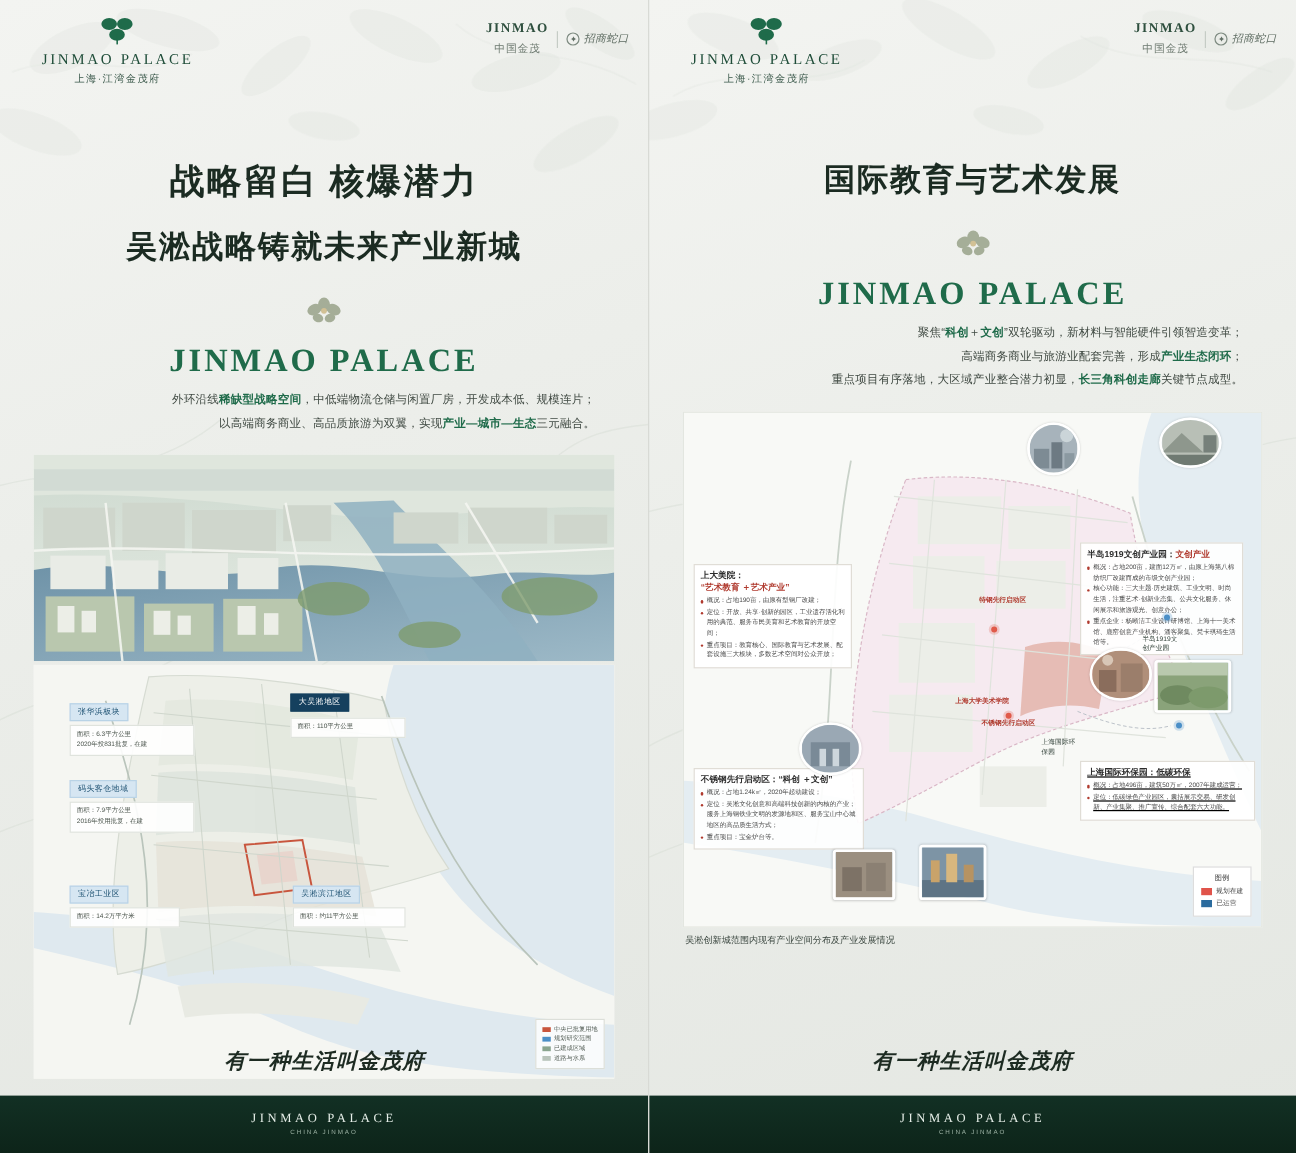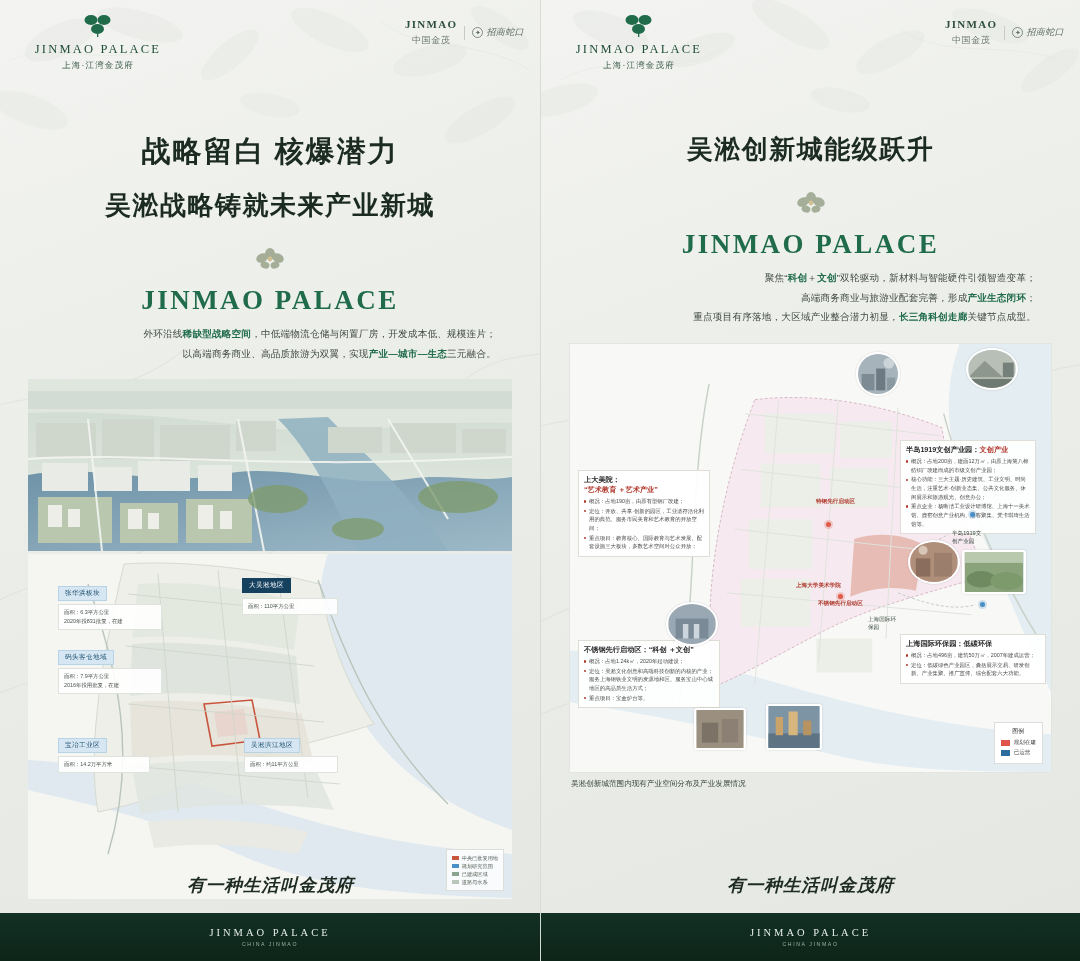--- a/index.html
+++ b/index.html
@@ -449,21 +449,21 @@
         </div>
         <div class="logo-sep"></div>
         <div class="logo-zs">
           <span class="circ">✦</span>
           <span class="txt">招商蛇口</span>
         </div>
       </div>
     </div>
 
     <div class="titles">
-      <div class="t2">吴淞创新城能级跃升</div>
+      <div class="t2">国际教育与艺术发展</div>
       <div class="ornament">
         <svg viewBox="0 0 34 26">
             <g fill="#8f9a7e" opacity=".9">
           <ellipse cx="17" cy="9" rx="5" ry="6"></ellipse>
               <ellipse cx="9" cy="13" rx="6" ry="4.5" transform="rotate(-25 9 13)"></ellipse>
           <ellipse cx="25" cy="13" rx="6" ry="4.5" transform="rotate(25 25 13)"></ellipse>
           <ellipse cx="12" cy="20" rx="4.5" ry="3.5" transform="rotate(20 12 20)"></ellipse>
           <ellipse cx="22" cy="20" rx="4.5" ry="3.5" transform="rotate(-20 22 20)"></ellipse>
           <circle cx="17" cy="14" r="2.4" fill="#c9b27a"></circle>
         </g>
@@ -534,30 +534,30 @@
 
         <div class="card" style="left:8px; top:126px; width:132px;">
           <div class="ch">上大美院：<br><span class="accent">“艺术教育 ＋艺术产业”</span></div>
           <ul>
             <li>概况：占地190亩，由原有型钢厂改建；</li>
             <li>定位：开放、共享·创新的园区，工业遗存活化利用的典范、服务市民美育和艺术教育的开放空间；</li>
             <li>重点项目：教育核心、国际教育与艺术发展、配套设施三大板块，多数艺术空间对公众开放；</li>
           </ul>
         </div>
 
-        <div class="card" style="left:330px; top:96px; width:136px;">
+        <div class="card" style="left:330px; top:108px; width:136px;">
           <div class="ch">半岛1919文创产业园：<span class="accent">文创产业</span></div>
           <ul>
             <li>概况：占地200亩，建面12万㎡，由原上海第八棉纺织厂改建而成的市级文创产业园；</li>
             <li>核心功能：三大主题·历史建筑、工业文明、时尚生活，注重艺术·创新业态集、公共文化服务、休闲展示和旅游观光、创意办公；</li>
             <li>重点企业：杨晰洁工业设计研博馆、上海十一美术馆、鹿窑创意产业机构、潘客聚集、梵卡琪琦生活馆等。</li>
           </ul>
         </div>
 
-        <div class="card" style="left:330px; top:290px; width:146px;">
+        <div class="card" style="left:330px; top:290px; width:146px;text-decoration:underline;">
           <div class="ch">上海国际环保园：低碳环保</div>
           <ul>
             <li>概况：占地496亩，建筑50万㎡，2007年建成运营；</li>
             <li>定位：低碳绿色产业园区，囊括展示交易、研发创新、产业集聚、推广宣传、综合配套六大功能。</li>
           </ul>
         </div>
 
         <div class="photo" style="left:286px; top:8px; width:44px; height:44px;">
           <svg viewBox="0 0 44 44">
               <rect width="44" height="44" fill="#a7b3bb"></rect>

